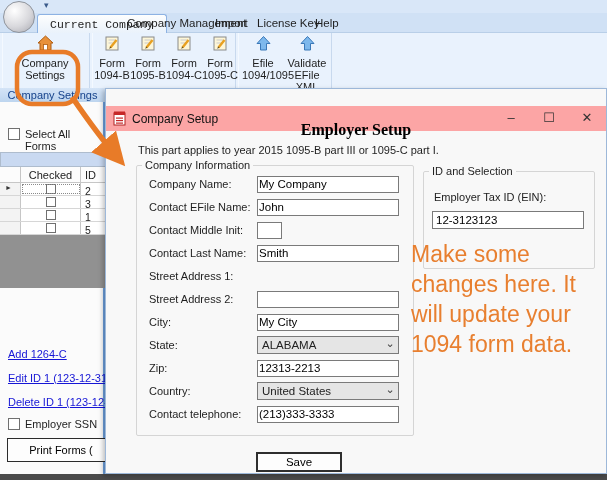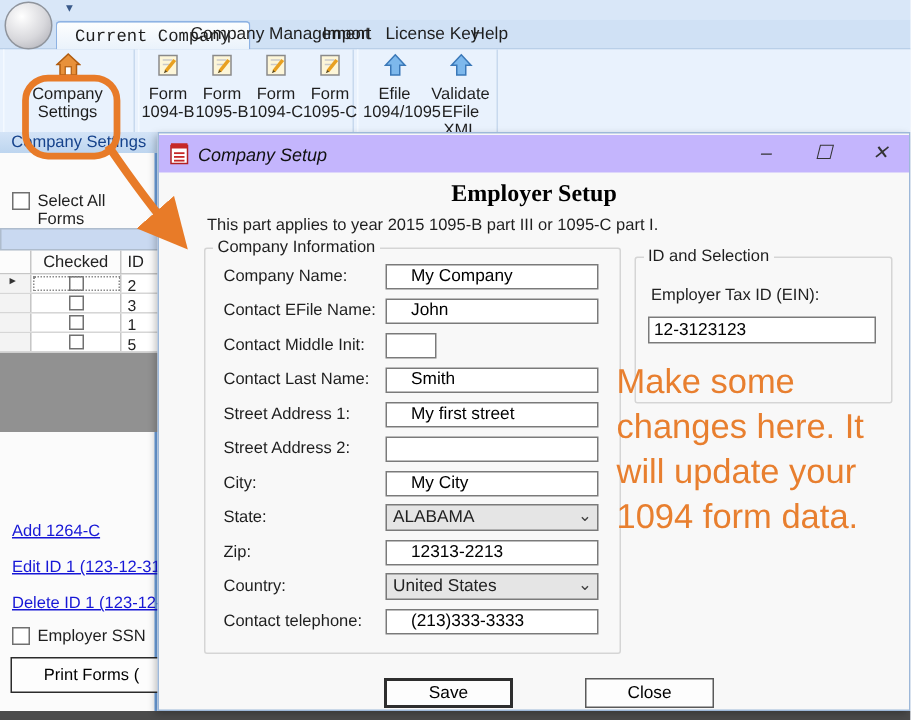--- a/index.html
+++ b/index.html
@@ -49,39 +49,39 @@
   .truncate-row { left:8px; top:316px; white-space:nowrap; }
   .red-suffix { color:#e02020; font-weight:bold; margin-left:14px; }
   .print-btn { position:absolute; left:7px; top:336px; width:108px; height:24px; background:#fdfdfd;
         border:1px solid #2b2b2b; font-size:11px; text-align:center; line-height:22px; white-space:nowrap; }
 
   .bottom-strip { position:absolute; left:0; top:474px; width:607px; height:6px; background:#4b4b4b; }
 
   
   .dialog { position:absolute; left:105px; top:88px; width:502px; height:386px; background:#f8f8f8;
             border:1px solid #9db8d9; box-shadow:-2px 2px 5px rgba(0,0,0,0.25); }
-  .dlg-titlebar { position:absolute; left:0; top:1px; width:100%; height:25px; background:#c4b5fd; display:flex; align-items:center;font-style:italic; }
+  .dlg-titlebar { position:absolute; left:0; top:17px; width:100%; height:25px; background:#fca5a5; display:flex; align-items:center; }
   .dlg-icon { width:14px; height:15px; margin-left:7px; }
   .dlg-title { margin-left:5px; font-size:12px; color:#111; }
   .dlg-controls { margin-left:auto; display:flex; }
   .dlg-ctrl { width:38px; height:25px; text-align:center; line-height:23px; font-size:13px; color:#333; }
 
   .dlg-heading { position:absolute; left:0; top:32px; width:100%; text-align:center;
                  font-family:"Liberation Serif", serif; font-weight:bold; font-size:16px; color:#000; }
   .dlg-subtitle { position:absolute; left:32px; top:55px; font-size:11px; color:#1e1e1e; }
 
   fieldset { position:absolute; border:1px solid #d5d5d5; border-radius:2px; background:transparent; }
   fieldset legend { font-size:11px; color:#1e1e1e; padding:0 3px; margin-left:5px; }
   .fs-ci { left:30px; top:70px; width:278px; height:277px; }
   .fs-id { left:317px; top:76px; width:172px; height:104px; }
 
   .field-row { display:flex; align-items:center; height:18px; margin:0 0 5px 12px; }
   .field-row:first-child { margin-top:4px; }
   .field-label { width:108px; font-size:11px; color:#1e1e1e; flex:0 0 auto; }
-  .tb { width:142px; height:17px; border:1px solid #7a7a7a; background:#fff; font-family:"Liberation Sans",sans-serif; font-size:11.5px; padding:0 16px; }
+  .tb { width:142px; height:17px; border:1px solid #7a7a7a; background:#fff; font-family:"Liberation Sans",sans-serif; font-size:11.5px; padding:0 1px; }
   .tb.small { width:25px; }
   .combo { width:142px; height:18px; border:1px solid #7a7a7a; background:#e5e5e5; display:flex; align-items:center; font-size:11.5px; }
   .combo-val { flex:1; padding-left:4px; }
   .combo-chevron { width:16px; text-align:center; color:#444; font-size:11px; }
   .combo-chevron::after { content:"⌄"; position:relative; top:-2px; }
 
   .ein-label { position:absolute; left:10px; top:14px; font-size:11px; }
   .ein-input { position:absolute; left:8px; top:34px; width:152px; height:18px; border:1px solid #7a7a7a;
                background:#fff; font-family:"Liberation Sans",sans-serif; font-size:11.5px; padding:0 3px; }
 
@@ -285,21 +285,20 @@
         <div class="field-row">
           <label class="field-label">Contact Middle Init:</label>
           <input class="tb small" style="">
         </div>
         <div class="field-row">
           <label class="field-label">Contact Last Name:</label>
           <input class="tb" value="Smith" style="">
         </div>
         <div class="field-row">
           <label class="field-label">Street Address 1:</label>
-          <input class="tb" value="My first street" style="">
         </div>
         <div class="field-row">
           <label class="field-label">Street Address 2:</label>
           <input class="tb" style="">
         </div>
         <div class="field-row">
           <label class="field-label">City:</label>
           <input class="tb" value="My City" style="">
         </div>
         <div class="field-row">
@@ -329,21 +328,20 @@
 
   <fieldset class="fs-id">
     <legend>ID and Selection</legend>
     <div class="ein-label">Employer Tax ID (EIN):</div>
     <input class="ein-input" value="12-3123123" style="">
   </fieldset>
 
   <div class="annotation-text">Make some changes here. It will update your 1094 form data.</div>
 
   <button class="dlg-btn btn-save">Save</button>
-  <button class="dlg-btn btn-close">Close</button>
 </div>
 
 <svg class="overlay" viewBox="0 0 607 480">
   <defs>
     <marker id="ah" markerWidth="6" markerHeight="6" refX="4" refY="3" orient="auto">
       <polygon points="0,0 6,3 0,6" fill="#e87b28"></polygon>
     </marker>
   </defs>
   <rect x="17" y="52" width="61" height="52" rx="15" fill="none" stroke="#e87b28" stroke-width="4.5"></rect>
   <path d="M 72 97 Q 98 135 118 158" fill="none" stroke="#e87b28" stroke-width="5.5" marker-end="url(#ah)"></path>

